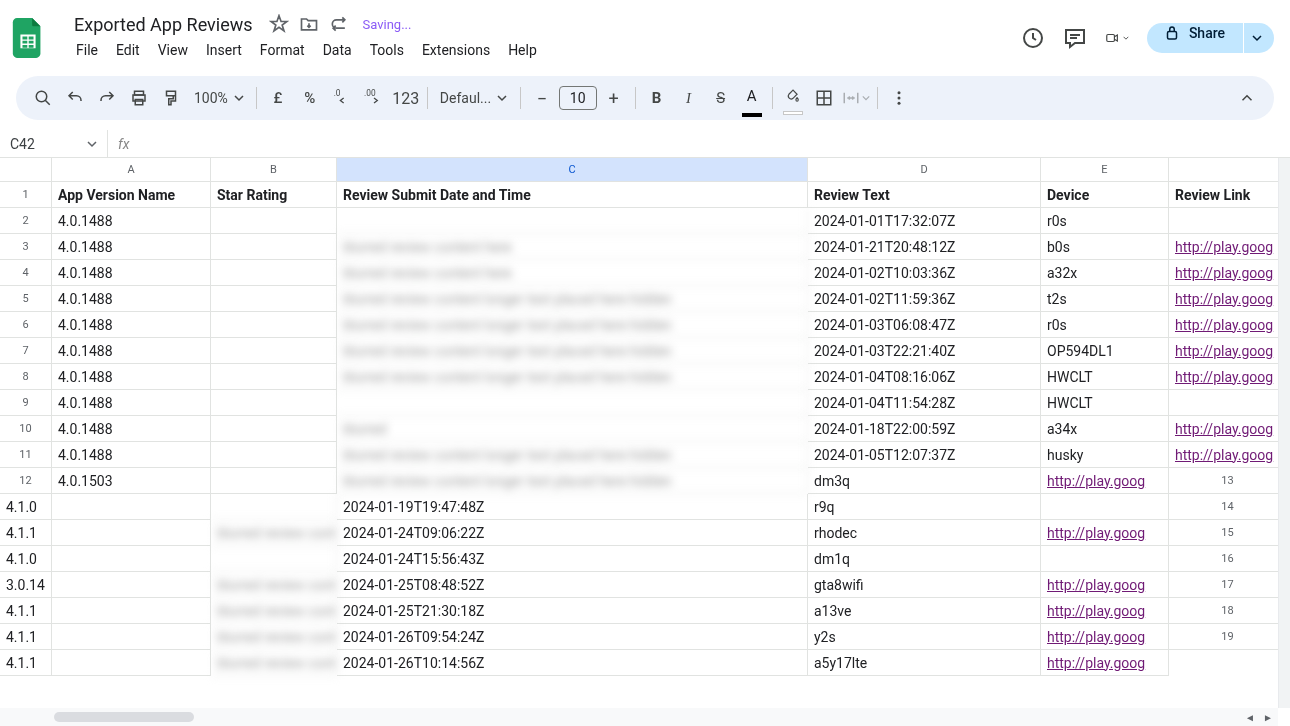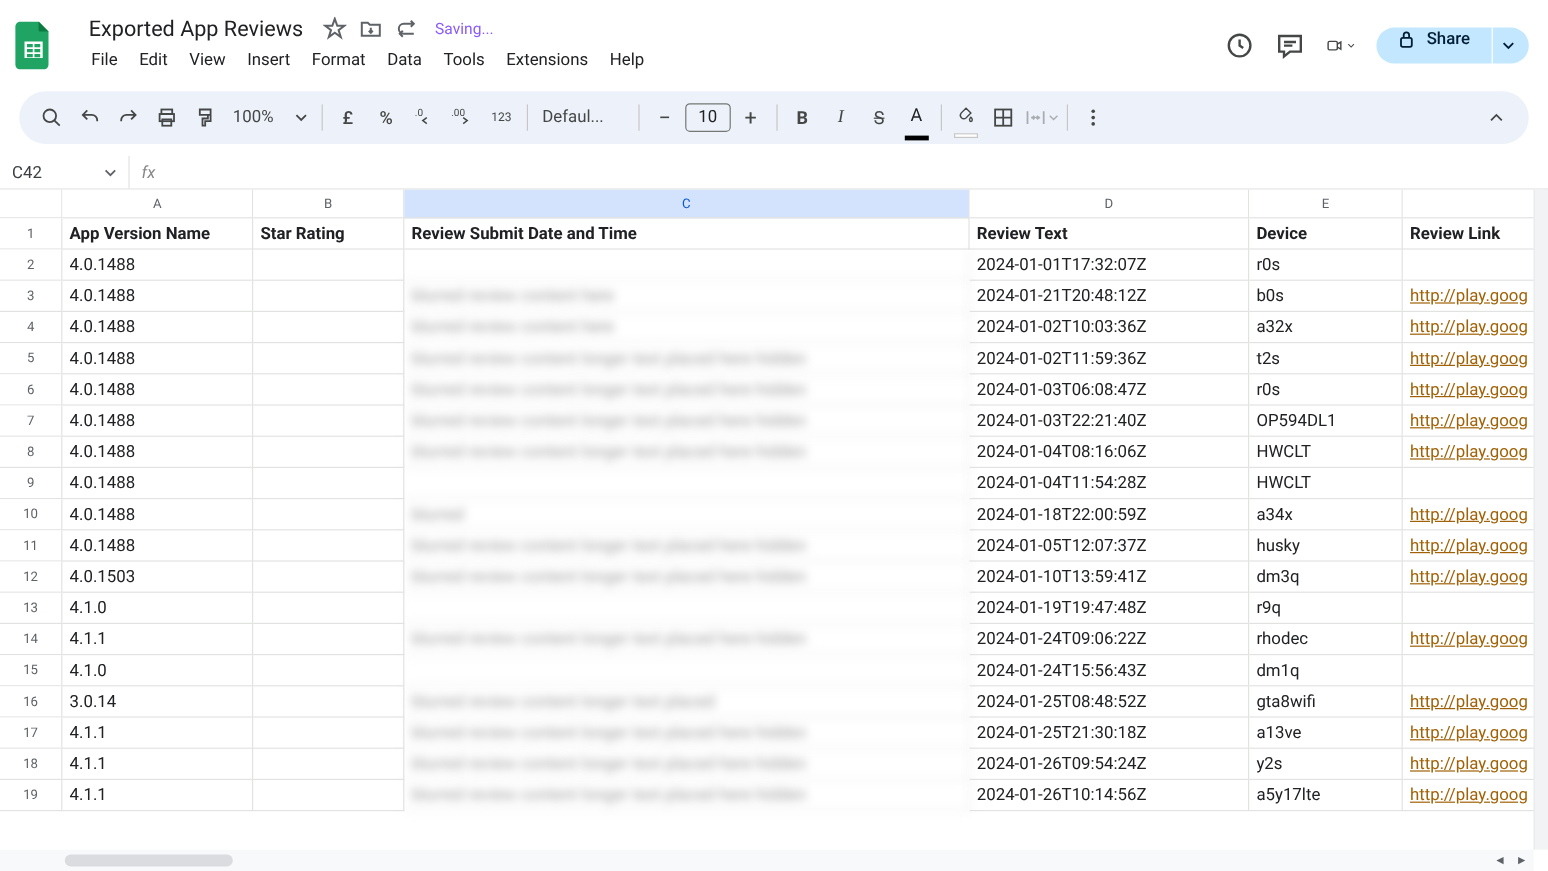--- a/index.html
+++ b/index.html
@@ -22,42 +22,42 @@
 .hdr-icon { width: 24px; height: 24px; display: flex; align-items: center; justify-content: center; color: #444746; cursor: pointer; }
 .meet-btn { display: flex; align-items: center; gap: 4px; }
 .share-btn { display: flex; align-items: center; background: #c2e7ff; border-radius: 30px 0 0 30px; padding: 0 18px 10px 16px; gap: 8px; font-size: 14px; font-weight: 500; color: #001d35; cursor: pointer; }
 .share-btn svg { width: 18px; height: 18px; }
 .share-caret { background: #c2e7ff; border-radius: 0 30px 30px 0; padding: 10px 12px 10px 8px; margin-left: 1px; cursor: pointer; display: flex; align-items: center; }
 
 
 .toolbar { display: flex; align-items: center; margin: 8px 16px 0 16px; background: #edf2fa; border-radius: 24px; height: 44px; padding: 0 12px; gap: 2px; }
 .tb-btn { width: 30px; height: 30px; display: flex; align-items: center; justify-content: center; color: #444746; cursor: pointer; border-radius: 4px; }
 .tb-sep { width: 1px; height: 22px; background: #c7c7c7; margin: 0 4px; }
-.tb-text { font-size: 14px; color: #444746; padding: 0 6px; display: flex; align-items: center; gap: 18px; cursor: pointer; }
+.tb-text { font-size: 14px; color: #444746; padding: 0 6px; display: flex; align-items: center; gap: 6px; cursor: pointer; }
 .font-size-box { border: 1px solid #747775; border-radius: 4px; padding: 3px 10px; font-size: 14px; color: #202124; }
 .text-color-bar { width: 20px; height: 4px; background: #000; position: relative; top: 8px; }
 .fill-color-bar { width: 20px; height: 4px; background: #fff; border: 1px solid #c7c7c7; position: relative; top: 8px; }
 .tb-stack { display: flex; flex-direction: column; align-items: center; cursor: pointer; padding: 0 4px;}
 .tb-right { margin-left: auto; display:flex; align-items:center;}
 
 
 .namebox-row { display: flex; align-items: center; height: 28px; border-bottom: 1px solid #e1e3e1; margin-top: 10px; }
 .namebox { width: 108px; padding: 0 10px; font-size: 14px; color: #3c4043; display: flex; align-items: center; justify-content: space-between; border-right: 1px solid #e1e3e1; height: 100%; }
 .fx { padding: 0 10px; color: #888; font-style: italic; font-size: 14px; }
 
 
 .grid-wrap { flex: 1; overflow: hidden; position: relative; }
 .grid { display: grid; grid-template-columns: 52px 159px 126px 471px 233px 128px 118px; font-size: 14px; }
 .colhdr, .rowhdr, .corner { background: #fff; border-right: 1px solid #e1e3e1; border-bottom: 1px solid #e1e3e1; display: flex; align-items: center; justify-content: center; color: #5f6368; font-size: 11px; height: 24px; }
 .colhdr.selected { background: #d3e3fd; color: #0b57d0; }
 .rowhdr { height: 26px; justify-content: center; }
 .corner { background: #fff; }
 .cell { border-right: 1px solid #e1e3e1; border-bottom: 1px solid #e1e3e1; padding: 3px 6px; height: 26px; overflow: hidden; white-space: nowrap; display: flex; align-items: center; }
 .cell.bold { font-weight: 700; }
-.cell.link { color: #a16207; text-decoration: underline; cursor: pointer; }
+.cell.link { color: #701a75; text-decoration: underline; cursor: pointer; }
 .cell.blur { filter: blur(4px); color: #999; }
 
 
 .vscroll { position: absolute; right: 0; top: 0; width: 12px; bottom: 18px; background: #f1f3f4; border-left: 1px solid #e8eaed;}
 .hscroll { position: absolute; left: 0; right: 12px; bottom: 0; height: 18px; background: #f8f9fa; display:flex; align-items:center;}
 .hscroll-thumb { width: 140px; height: 10px; background: #dadce0; border-radius: 6px; margin-left: 54px;}
 .hscroll-arrows { margin-left: auto; display:flex; gap:2px; padding-right:2px;}
 .scroll-arrow { width:16px; height:16px; display:flex; align-items:center; justify-content:center; color:#5f6368; font-size:10px;}
 </style>
 </head>
@@ -188,21 +188,21 @@
           <text x="2" y="10" font-size="10" fill="#444746">.0</text>
           <path d="M14 18l-4-3 4-3" fill="none" stroke="#444746" stroke-width="1.5"></path>
         </svg>
       </span>
     <span class="tb-btn">
         <svg width="22" height="20" viewBox="0 0 24 24">
           <text x="0" y="10" font-size="10" fill="#444746">.00</text>
           <path d="M12 18l4-3-4-3" fill="none" stroke="#444746" stroke-width="1.5"></path>
         </svg>
       </span>
-    <span class="tb-btn" style="font-size:10px;">123</span>
+    <span class="tb-btn" style="font-size:16px;">123</span>
     <span class="tb-sep"></span>
     <span class="tb-text" style="width:80px;">
         <span>Defaul...</span>
         <svg width="10" height="10" viewBox="0 0 10 10">
           <path d="M1 3l4 4 4-4" fill="none" stroke="#444746" stroke-width="1.5"></path>
         </svg>
       </span>
     <span class="tb-sep"></span>
     <span class="tb-btn" style="font-size:18px;">−</span>
     <span class="font-size-box">10</span>
@@ -347,21 +347,20 @@
         <div class="cell">4.0.1488</div>
         <div class="cell"></div>
         <div class="cell blur">blurred review content longer text placed here hidden</div>
         <div class="cell">2024-01-05T12:07:37Z</div>
         <div class="cell">husky</div>
         <div class="cell link">http://play.goog</div>
         <div class="rowhdr">12</div>
         <div class="cell">4.0.1503</div>
         <div class="cell"></div>
         <div class="cell blur">blurred review content longer text placed here hidden</div>
-        <div class="cell">2024-01-10T13:59:41Z</div>
         <div class="cell">dm3q</div>
         <div class="cell link">http://play.goog</div>
         <div class="rowhdr">13</div>
         <div class="cell">4.1.0</div>
         <div class="cell"></div>
         <div class="cell blur"></div>
         <div class="cell">2024-01-19T19:47:48Z</div>
         <div class="cell">r9q</div>
         <div class="cell"></div>
         <div class="rowhdr">14</div>

